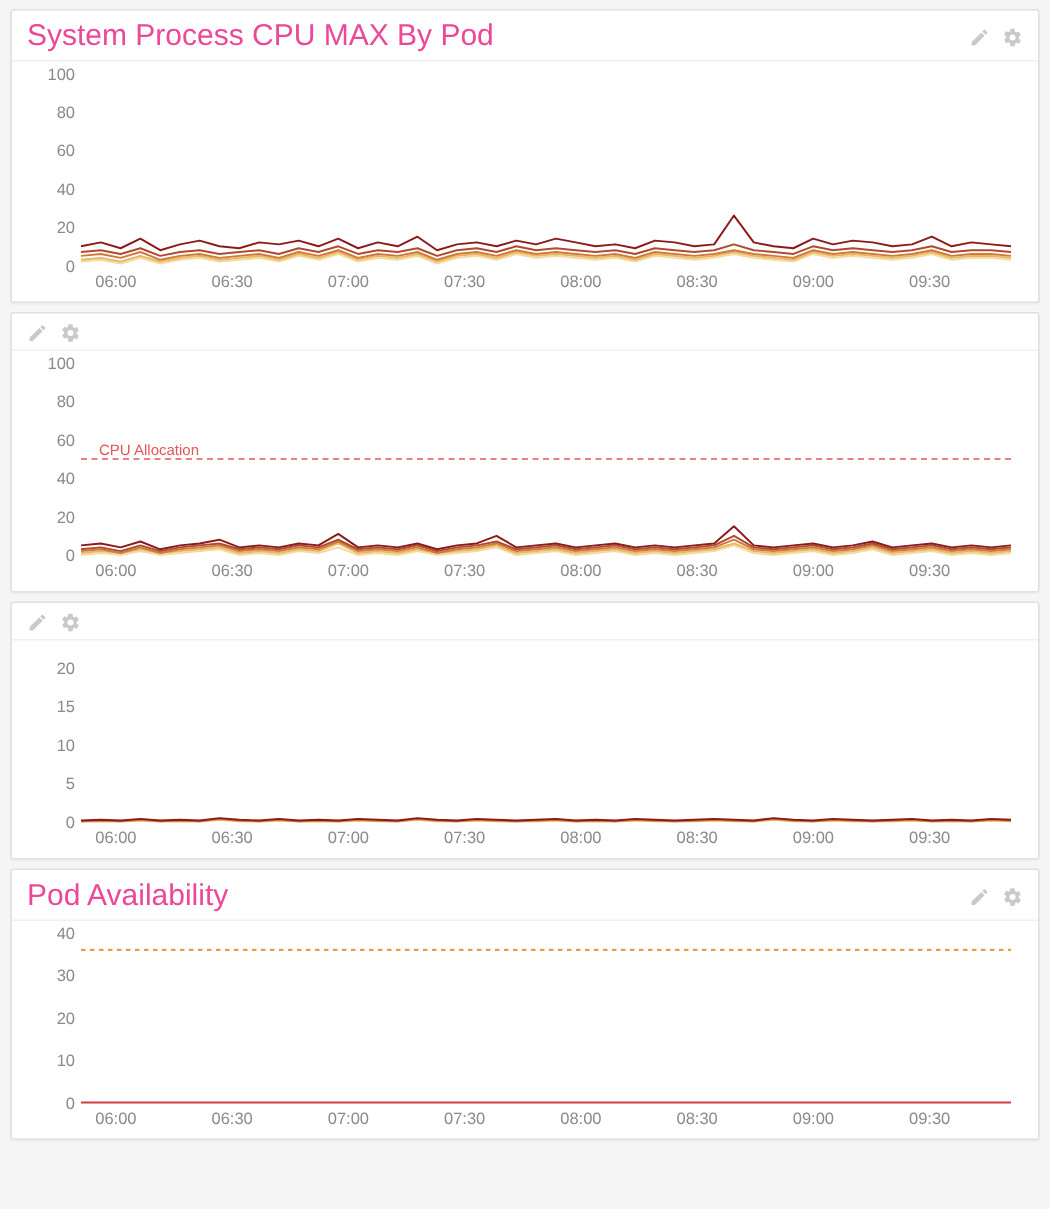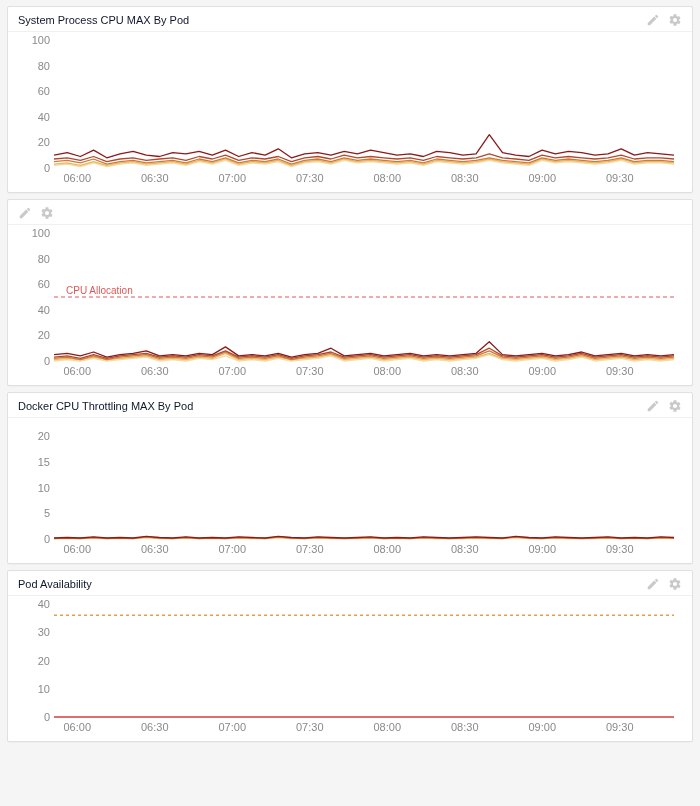--- a/index.html
+++ b/index.html
@@ -20,23 +20,23 @@
     position: relative;
   }
   .panel-header {
     display: flex;
     align-items: center;
     justify-content: space-between;
     padding: 6px 10px 4px 10px;
     border-bottom: 1px solid #f0f0f0;
   }
   .panel-title {
-    font-size: 11px;
+    font-size: 20px;
     font-weight: 400;
-    color: #0f172a;
+    color: #ec4899;
   }
   .panel-actions {
     display: flex;
     gap: 8px;
     align-items: center;
   }
   .icon-btn {
     width: 14px;
     height: 14px;
     opacity: 0.45;
@@ -152,21 +152,20 @@
             <text x="367.25" y="146" text-anchor="middle">08:00</text>
             <text x="444.75" y="146" text-anchor="middle">08:30</text>
             <text x="522.25" y="146" text-anchor="middle">09:00</text>
             <text x="599.75" y="146" text-anchor="middle">09:30</text>
           </g>
         </svg>
       </div>
     </div>
     <div class="panel">
       <div class="panel-header">
-        <span class="panel-title">Docker CPU Throttling MAX By Pod</span>
         <span class="panel-actions">
           <span class="icon-btn">
             <svg viewBox="0 0 24 24" fill="#888">
               <path d="M3 17.25V21h3.75L17.81 9.94l-3.75-3.75L3 17.25zM20.71 7.04a1 1 0 0 0 0-1.41l-2.34-2.34a1 1 0 0 0-1.41 0l-1.83 1.83 3.75 3.75 1.83-1.83z"></path>
             </svg>
           </span>
           <span class="icon-btn">
             <svg viewBox="0 0 24 24" fill="#888">
               <path d="M19.14 12.94a7.49 7.49 0 0 0 .05-.94 7.49 7.49 0 0 0-.05-.94l2.03-1.58a.5.5 0 0 0 .12-.64l-1.92-3.32a.5.5 0 0 0-.61-.22l-2.39.96a7.03 7.03 0 0 0-1.62-.94l-.36-2.54A.5.5 0 0 0 14 2h-4a.5.5 0 0 0-.49.42l-.36 2.54c-.58.24-1.12.55-1.62.94l-2.39-.96a.5.5 0 0 0-.61.22L2.61 8.48a.5.5 0 0 0 .12.64l2.03 1.58c-.03.31-.05.63-.05.94s.02.63.05.94L2.73 14.16a.5.5 0 0 0-.12.64l1.92 3.32c.14.24.43.34.61.22l2.39-.96c.5.39 1.04.7 1.62.94l.36 2.54A.5.5 0 0 0 10 22h4a.5.5 0 0 0 .49-.42l.36-2.54c.58-.24 1.12-.55 1.62-.94l2.39.96c.18.12.47.02.61-.22l1.92-3.32a.5.5 0 0 0-.12-.64l-2.03-1.58zM12 15.5A3.5 3.5 0 1 1 15.5 12 3.5 3.5 0 0 1 12 15.5z"></path>
             </svg>

